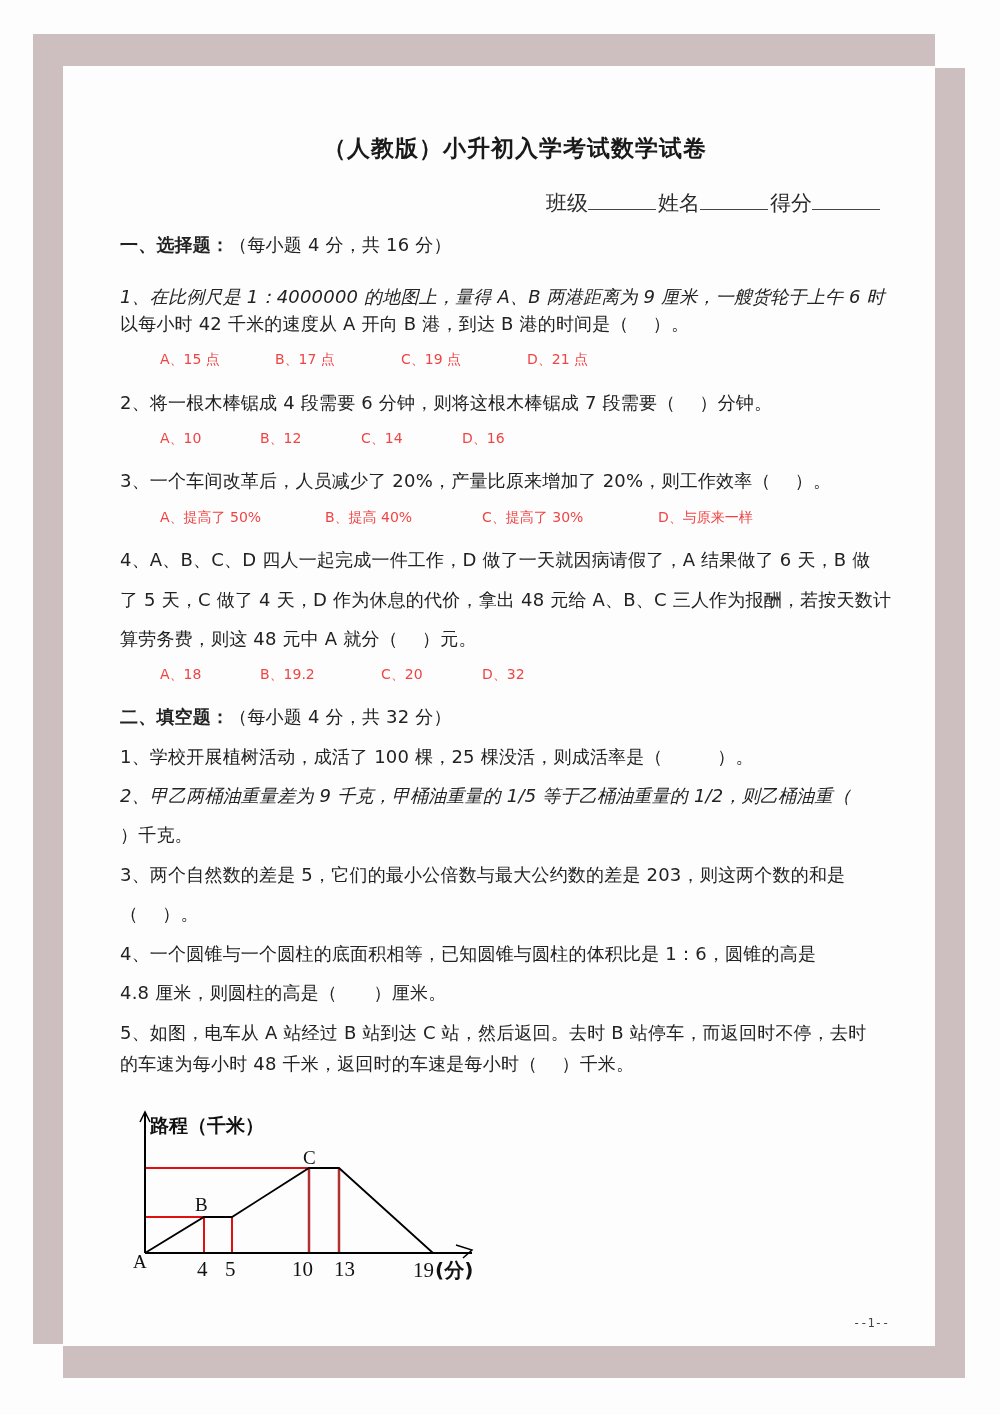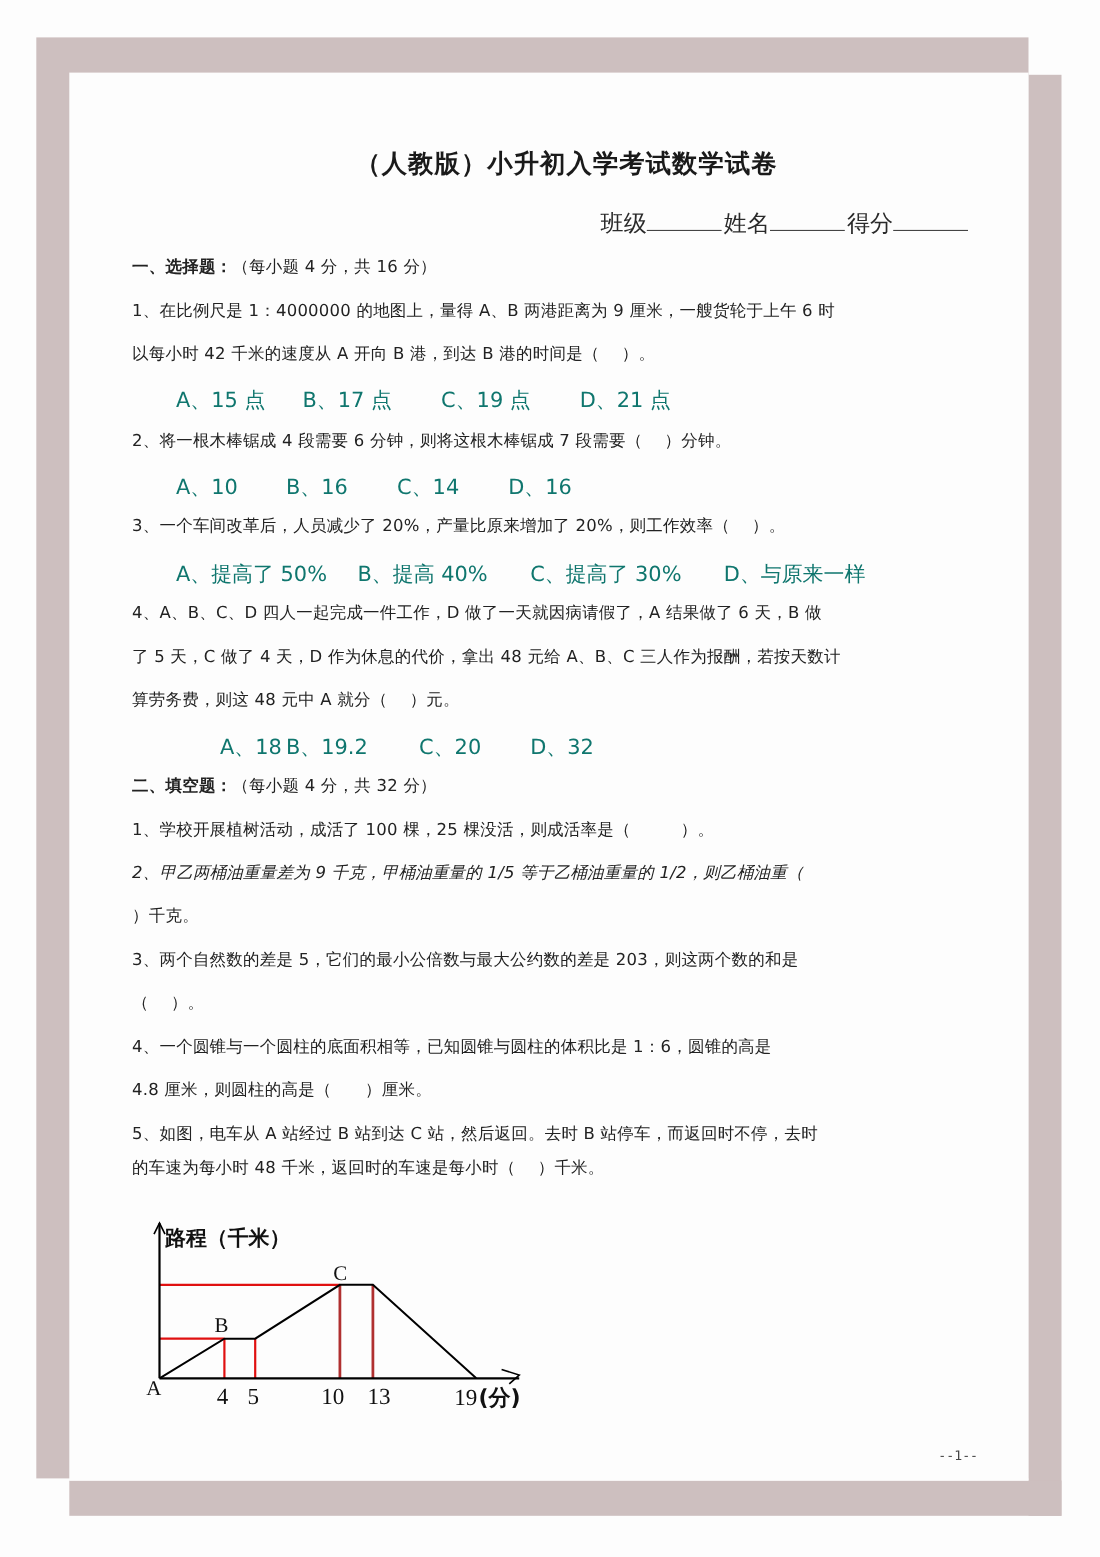--- a/index.html
+++ b/index.html
@@ -4,67 +4,67 @@
 <style>
   html, body { margin:0; padding:0; }
   body { width:1000px; height:1415px; background:#fdfdfd; position:relative; overflow:hidden;
          font-family:"DejaVu Sans", sans-serif; color:#1e1e1e; }
   .frame { position:absolute; background:#cdbfbf; }
   .page { position:absolute; left:63px; top:66px; width:872px; height:1280px; background:#fdfdfd; }
   .title { position:absolute; left:0; width:100%; top:133px; text-align:center; font-size:23px;
            font-weight:bold; letter-spacing:1px; color:#1a1a1a;padding-left:15px; }
   .fields { position:absolute; top:187px; right:118px; font-size:21px; color:#2a2a2a; font-family:"DejaVu Serif", serif; }
   .fields .blank { display:inline-block; width:68px; border-bottom:1.5px solid #444; height:22px; vertical-align:baseline; margin-right:2px; }
-  .line { position:absolute; left:120px; font-size:15px; white-space:nowrap; color:#222; letter-spacing:0.2px; }
+  .line { position:absolute; left:120px; font-size:18px; white-space:nowrap; color:#222; letter-spacing:0.2px; }
   .sec { font-weight:bold; }
   .sec .paren { font-weight:normal; }
-  .opt { position:absolute; font-size:19px; white-space:nowrap; color:#0f766e; }
+  .opt { position:absolute; font-size:14px; white-space:nowrap; color:#ef4444; }
   .pagenum { position:absolute; left:853px; top:1316px; font-size:12px; color:#444; font-family:"DejaVu Sans Mono", monospace; }
   svg text { font-family:"Liberation Serif", serif; }
 </style>
 </head>
 <body>
 
 <div class="frame" style="left:33px; top:34px; width:902px; height:1310px;"></div>
 <div class="frame" style="left:935px; top:68px; width:30px; height:1310px;"></div>
 <div class="frame" style="left:63px; top:1346px; width:902px; height:32px;"></div>
 <div class="page"></div>
 
 <div class="title">（人教版）小升初入学考试数学试卷</div>
 
 <div class="fields">
   <span>班级</span><span class="blank"></span><span>姓名</span><span class="blank"></span><span>得分</span><span class="blank"></span>
 </div>
 
 <div class="line sec" style="top:233px;">
   <span>一、选择题：</span><span class="paren">（每小题 4 分，共 16 分）</span>
 </div>
-<div class="line" style="top:273px;">1、在比例尺是 1：4000000 的地图上，量得 A、B 两港距离为 9 厘米，一艘货轮于上午 6 时</div>
+<div class="line" style="top:285px;font-style:italic;">1、在比例尺是 1：4000000 的地图上，量得 A、B 两港距离为 9 厘米，一艘货轮于上午 6 时</div>
 <div class="line" style="top:312px;">以每小时 42 千米的速度从 A 开向 B 港，到达 B 港的时间是（　 ）。</div>
 <div class="opt" style="top:351px; left:160px;">A、15 点</div>
 <div class="opt" style="top:351px; left:275px;">B、17 点</div>
 <div class="opt" style="top:351px; left:401px;">C、19 点</div>
 <div class="opt" style="top:351px; left:527px;">D、21 点</div>
 
 <div class="line" style="top:391px;">2、将一根木棒锯成 4 段需要 6 分钟，则将这根木棒锯成 7 段需要（　 ）分钟。</div>
 <div class="opt" style="top:430px; left:160px;">A、10</div>
-<div class="opt" style="top:430px; left:260px;">B、16</div>
+<div class="opt" style="top:430px; left:260px;">B、12</div>
 <div class="opt" style="top:430px; left:361px;">C、14</div>
 <div class="opt" style="top:430px; left:462px;">D、16</div>
 
 <div class="line" style="top:469px;">3、一个车间改革后，人员减少了 20%，产量比原来增加了 20%，则工作效率（　 ）。</div>
 <div class="opt" style="top:509px; left:160px;">A、提高了 50%</div>
 <div class="opt" style="top:509px; left:325px;">B、提高 40%</div>
 <div class="opt" style="top:509px; left:482px;">C、提高了 30%</div>
 <div class="opt" style="top:509px; left:658px;">D、与原来一样</div>
 
 <div class="line" style="top:548px;">4、A、B、C、D 四人一起完成一件工作，D 做了一天就因病请假了，A 结果做了 6 天，B 做</div>
 <div class="line" style="top:588px;">了 5 天，C 做了 4 天，D 作为休息的代价，拿出 48 元给 A、B、C 三人作为报酬，若按天数计</div>
 <div class="line" style="top:627px;">算劳务费，则这 48 元中 A 就分（　 ）元。</div>
-<div class="opt" style="top:666px; left:160px;margin-left:40px;">A、18</div>
+<div class="opt" style="top:666px; left:160px;">A、18</div>
 <div class="opt" style="top:666px; left:260px;">B、19.2</div>
 <div class="opt" style="top:666px; left:381px;">C、20</div>
 <div class="opt" style="top:666px; left:482px;">D、32</div>
 
 <div class="line sec" style="top:705px;">
   <span>二、填空题：</span><span class="paren">（每小题 4 分，共 32 分）</span>
 </div>
 <div class="line" style="top:745px;">1、学校开展植树活动，成活了 100 棵，25 棵没活，则成活率是（　　　）。</div>
 <div class="line" style="top:784px;font-style:italic;">2、甲乙两桶油重量差为 9 千克，甲桶油重量的 1/5 等于乙桶油重量的 1/2，则乙桶油重（</div>
 <div class="line" style="top:823px;">）千克。</div>

